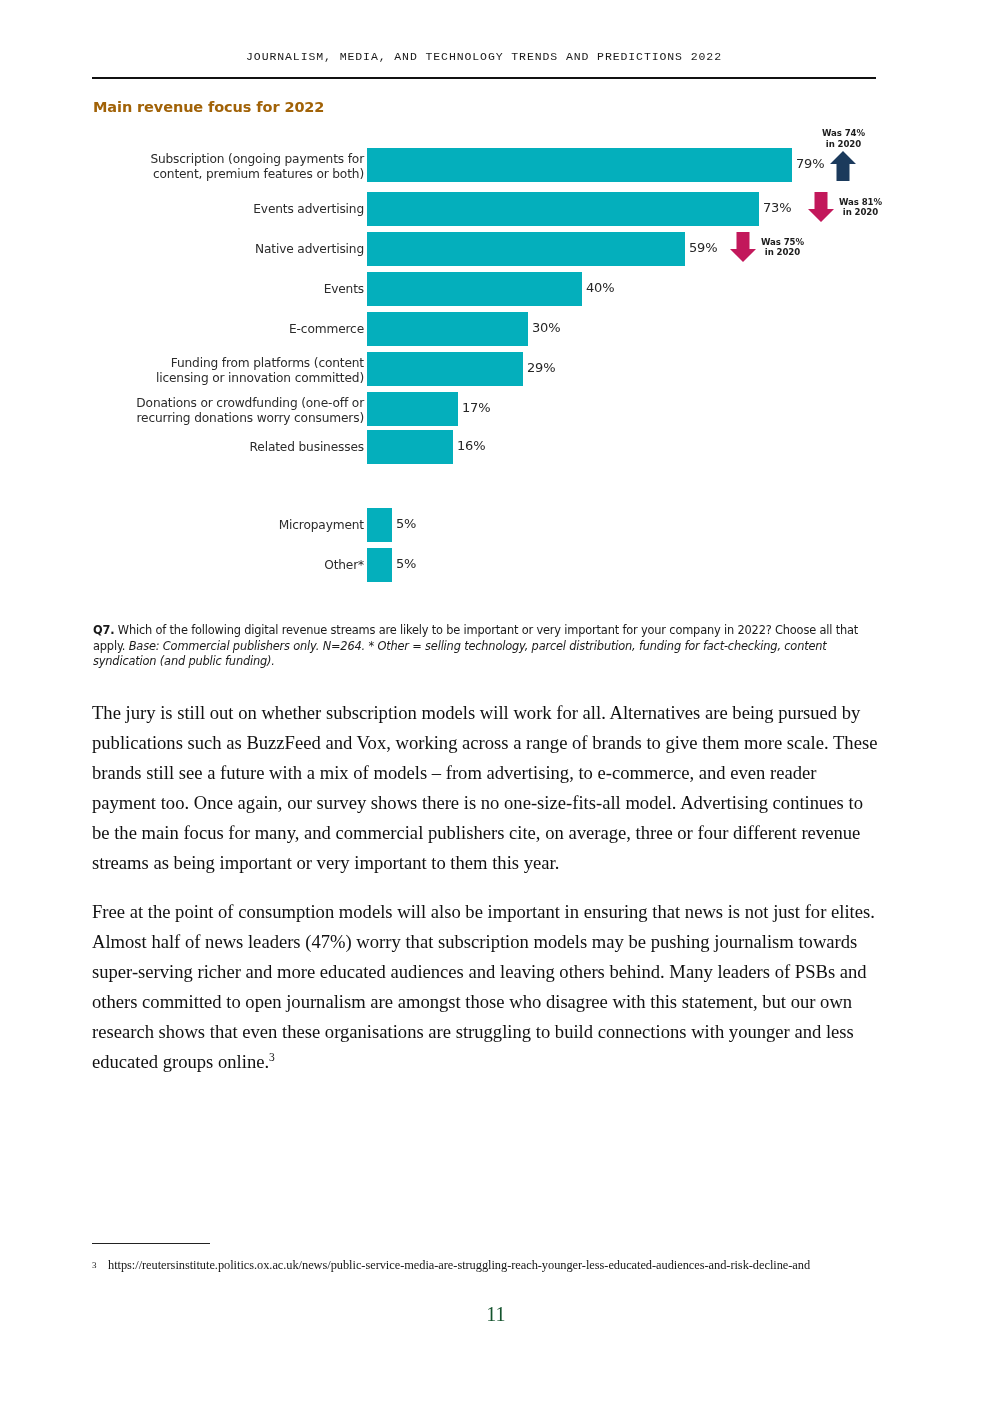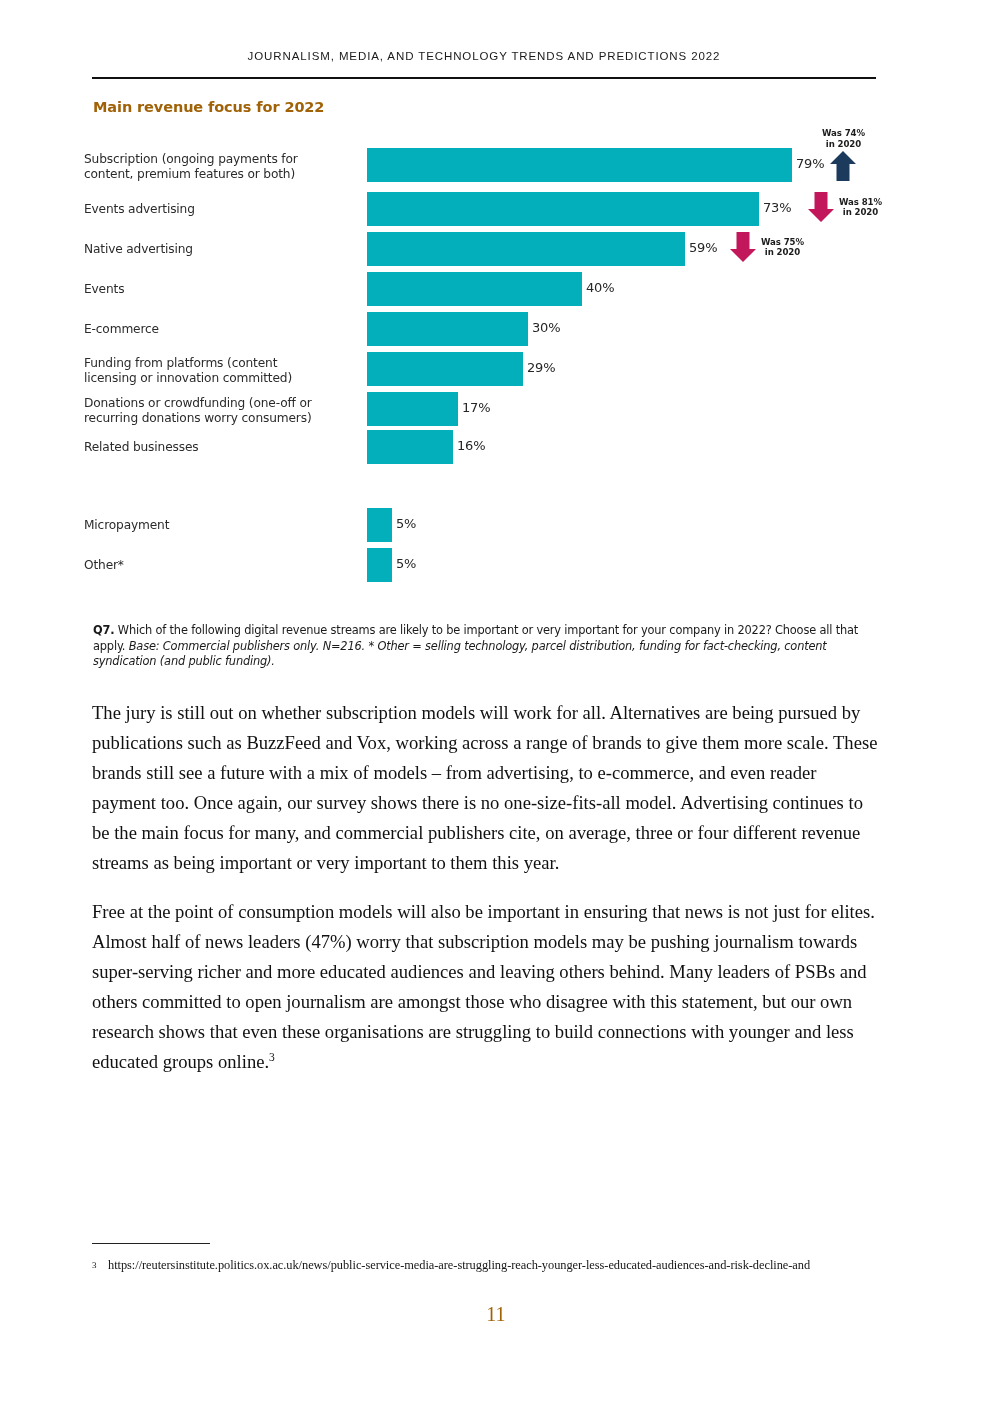--- a/index.html
+++ b/index.html
@@ -16,21 +16,21 @@
     overflow: hidden;
   }
 
   
   .running-head {
     position: absolute;
     left: 92px;
     top: 50px;
     width: 784px;
     text-align: center;
-    font-family: Liberation Sans, sans-serif;
+    font-family: Liberation Mono, monospace;
     font-size: 11.5px;
     letter-spacing: 0.9px;
     color: #1a1a1a;
     white-space: nowrap;
   }
   .head-rule {
     position: absolute;
     left: 92px;
     top: 77px;
     width: 784px;
@@ -60,21 +60,21 @@
   }
   .bar-row {
     position: absolute;
     left: 0;
     width: 992px;
   }
   .bar-label {
     position: absolute;
     right: 628px;            
     width: 280px;
-    text-align: left;
+    text-align: right;
     font-family: "DejaVu Sans", sans-serif;
     font-size: 12.2px;
     line-height: 14.5px;
     color: #2b2b2b;
     letter-spacing: -0.15px;
   }
   .bar-track {
     position: absolute;
     left: 367px;
   }
@@ -176,21 +176,21 @@
 
   
   .page-number {
     position: absolute;
     left: 0;
     top: 1303px;
     width: 992px;
     text-align: center;
     font-family: "Liberation Serif", serif;
     font-size: 20px;
-    color: #a16207;
+    color: #14532d;
   }
 </style>
 </head>
 <body>
 
 <div class="page">
 
   <div class="running-head">JOURNALISM, MEDIA, AND TECHNOLOGY TRENDS AND PREDICTIONS 2022</div>
   <div class="head-rule"></div>
 
@@ -322,21 +322,21 @@
         <polygon points="6.5,0 19.5,0 19.5,17 26,17 13,30 0,17 6.5,17" fill="#c2185b"></polygon>
       </svg>
       <div class="callout-text" style="margin-left:5px;">
         <span>Was 75%</span><br><span>in 2020</span>
       </div>
     </div>
 
   </div>
 
   <div class="q-note">
-    <b>Q7.</b><span> Which of the following digital revenue streams are likely to be important or very important for your company in 2022? Choose all that apply. </span><i>Base: Commercial publishers only. N=216. * Other = selling technology, parcel distribution, funding for fact-checking, content syndication (and public funding).</i>
+    <b>Q7.</b><span> Which of the following digital revenue streams are likely to be important or very important for your company in 2022? Choose all that apply. </span><i>Base: Commercial publishers only. N=264. * Other = selling technology, parcel distribution, funding for fact-checking, content syndication (and public funding).</i>
   </div>
 
   <div class="body-par" id="par-1">The jury is still out on whether subscription models will work for all. Alternatives are being pursued by publications such as BuzzFeed and Vox, working across a range of brands to give them more scale. These brands still see a future with a mix of models – from advertising, to e-commerce, and even reader payment too. Once again, our survey shows there is no one-size-fits-all model. Advertising continues to be the main focus for many, and commercial publishers cite, on average, three or four different revenue streams as being important or very important to them this year.</div>
 
   <div class="body-par" id="par-2"><span>Free at the point of consumption models will also be important in ensuring that news is not just for elites. Almost half of news leaders (47%) worry that subscription models may be pushing journalism towards super-serving richer and more educated audiences and leaving others behind. Many leaders of PSBs and others committed to open journalism are amongst those who disagree with this statement, but our own research shows that even these organisations are struggling to build connections with younger and less educated groups online.</span><sup>3</sup></div>
 
   <div class="fn-rule"></div>
   <div class="footnote">
     <span class="fn-marker">3</span>
     <span class="fn-text">https://reutersinstitute.politics.ox.ac.uk/news/public-service-media-are-struggling-reach-younger-less-educated-audiences-and-risk-decline-and</span>

